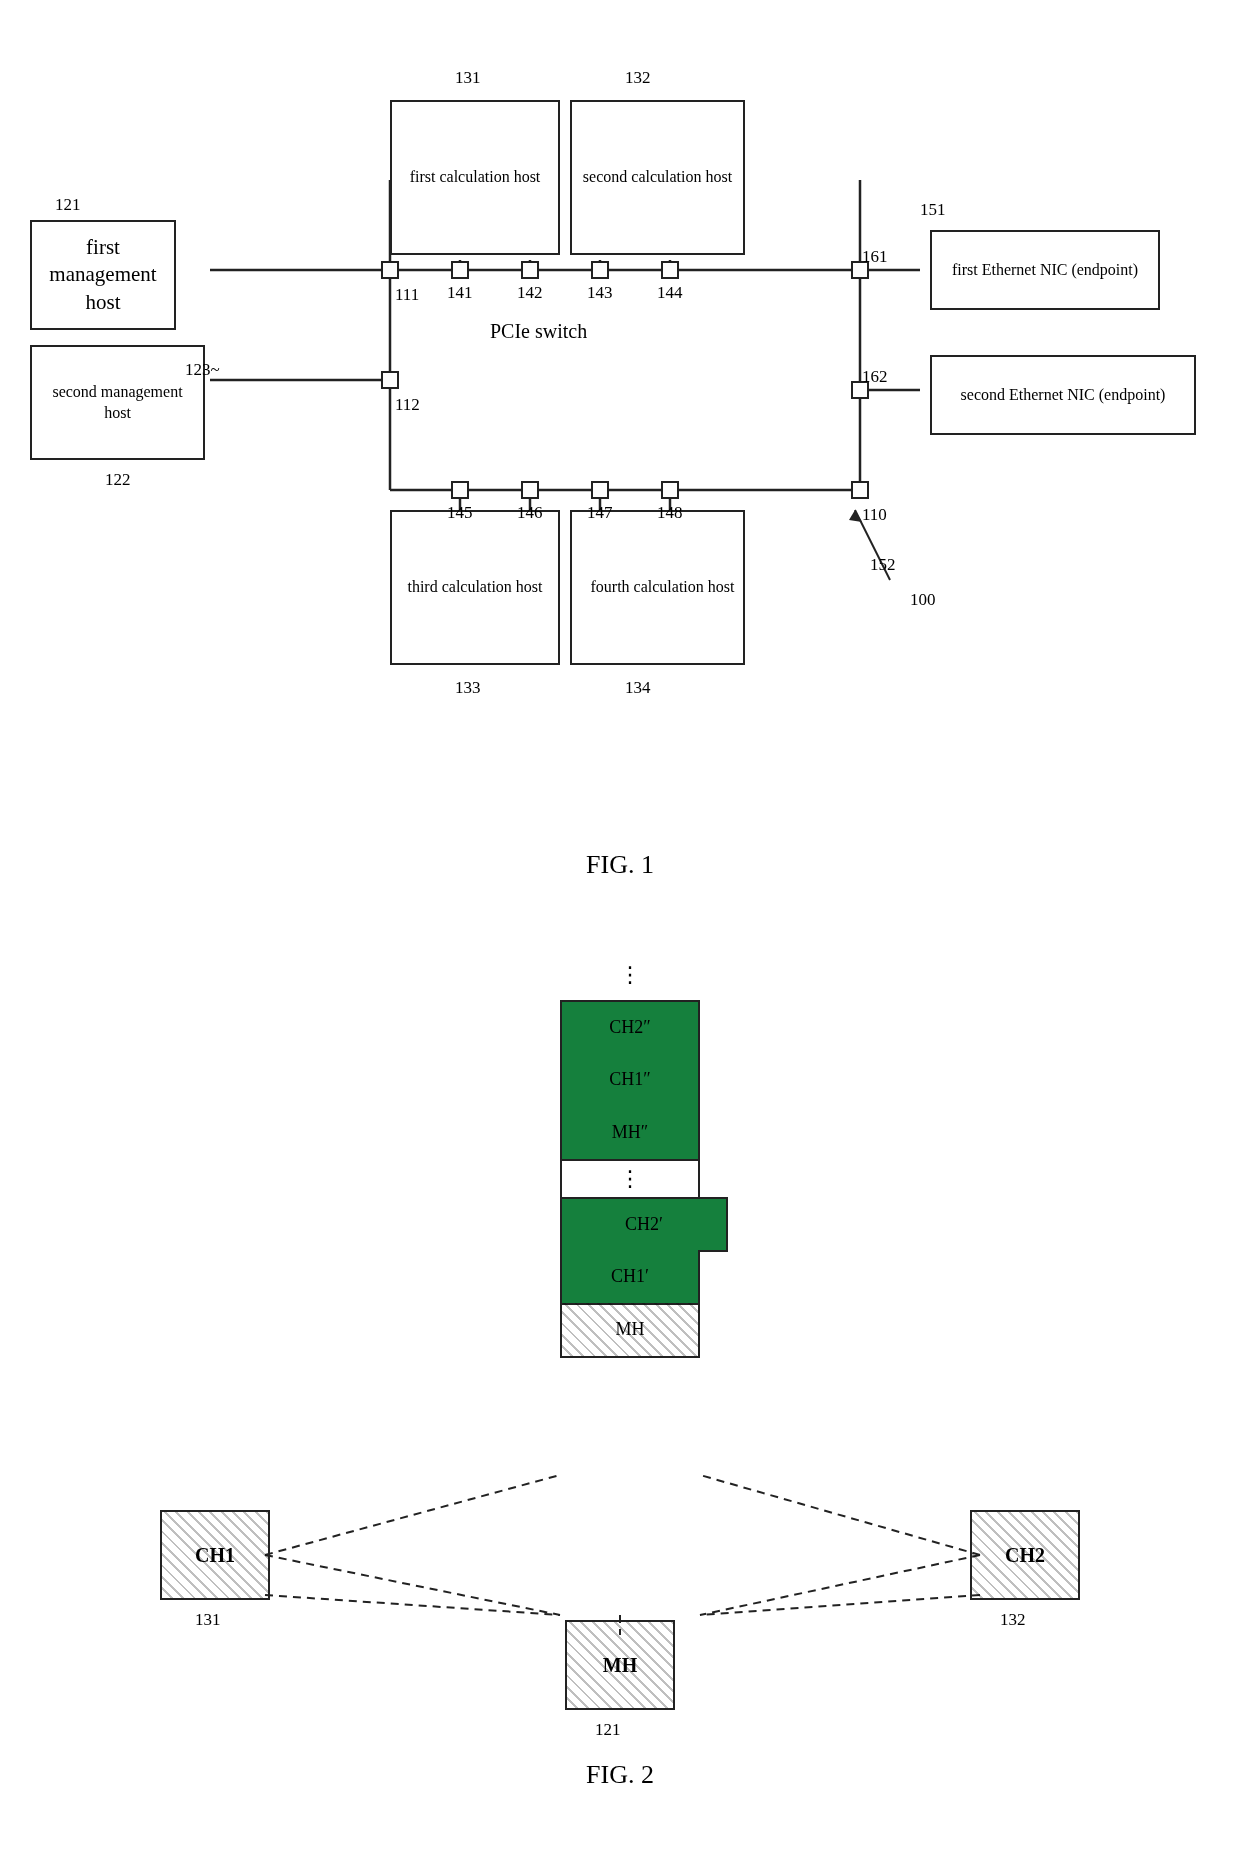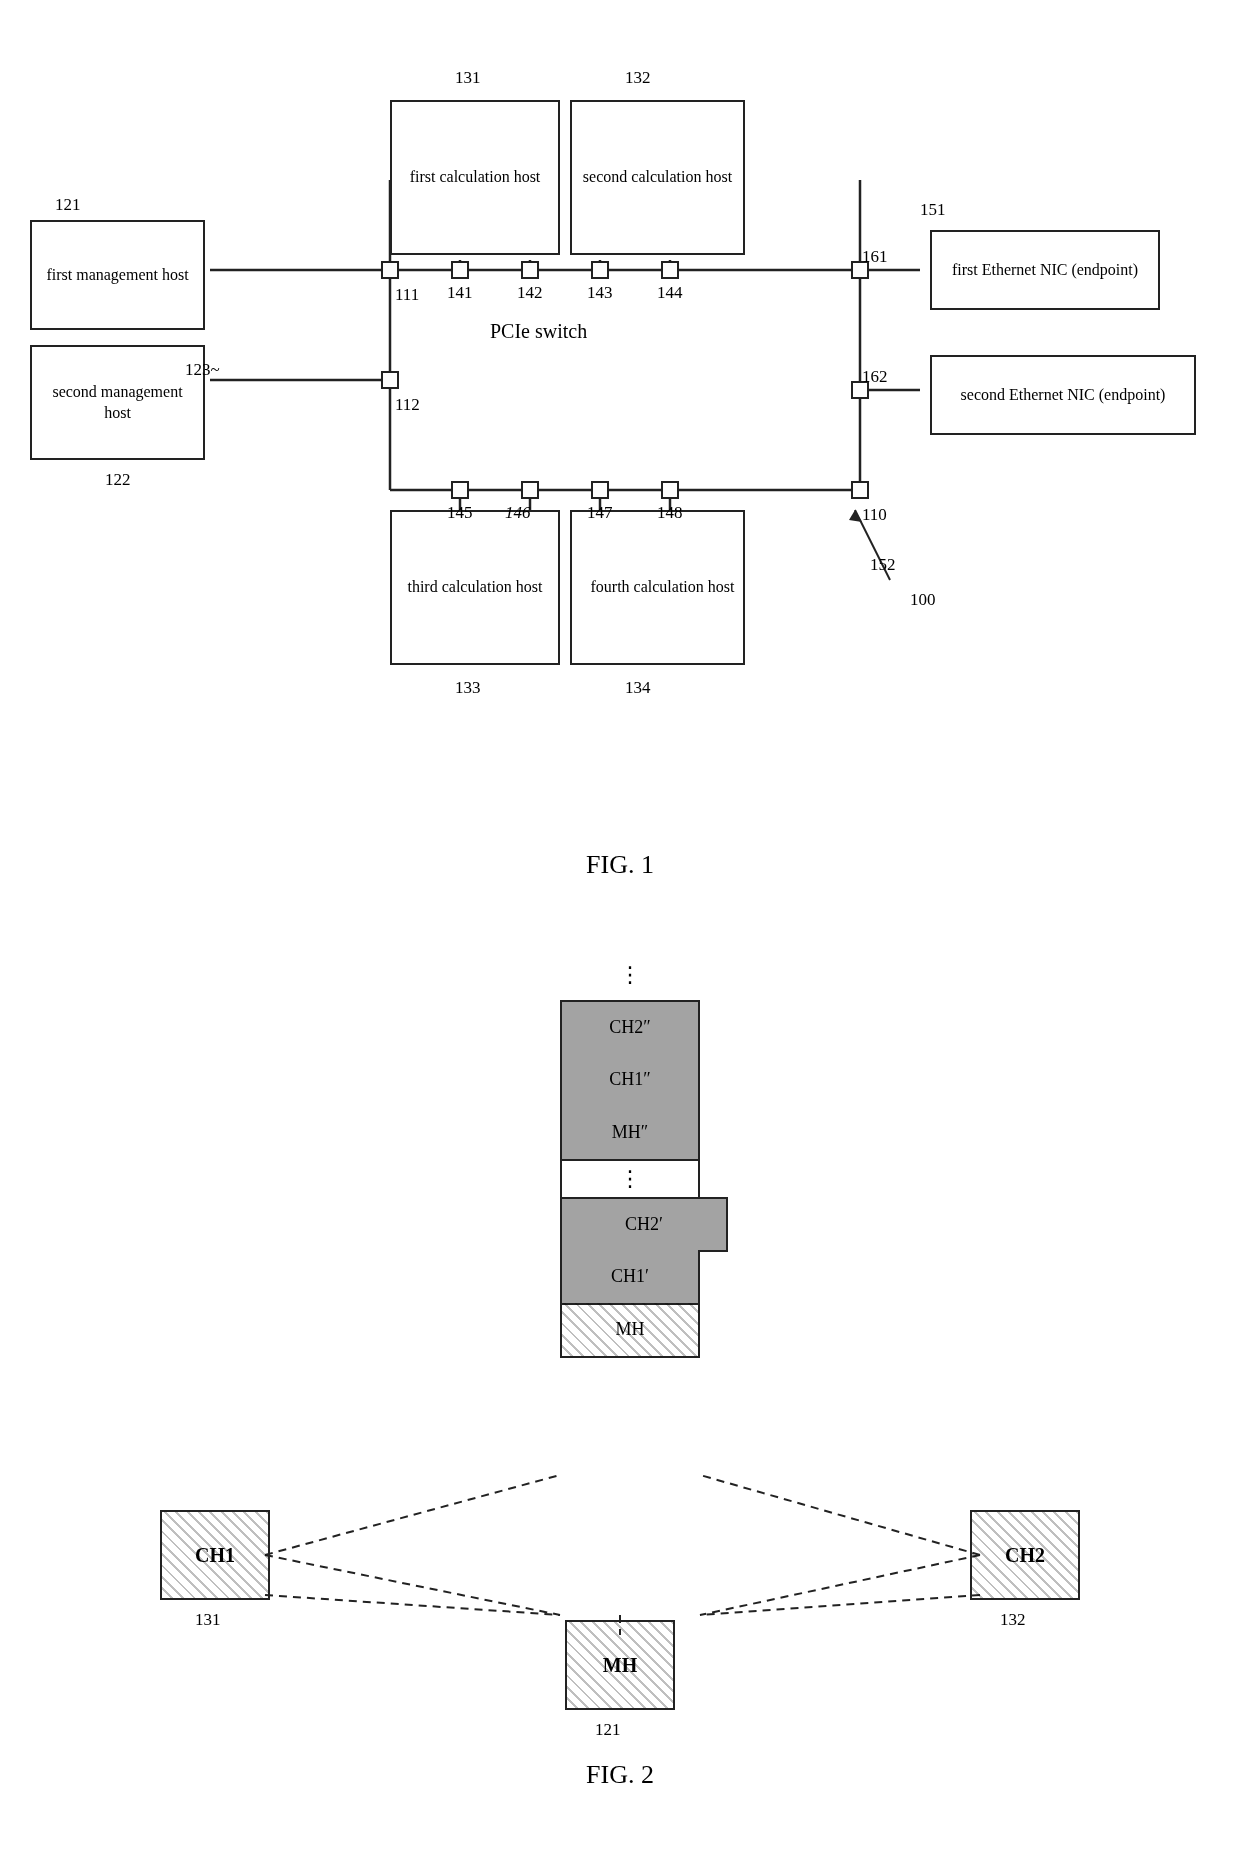--- a/index.html
+++ b/index.html
@@ -84,21 +84,21 @@
       justify-content: center;
       font-size: 20px;
       font-weight: bold;
       font-family: 'Times New Roman', Times, serif;
     }
 
     .stack-box {
       position: absolute;
       border: 2px solid #222;
       border-top: none;
-      background: #a3a3a3;
+      background: #15803d;
       display: flex;
       align-items: center;
       justify-content: center;
       font-size: 18px;
       font-family: 'Times New Roman', Times, serif;
     }
 
     .stack-box-top {
       border-top: 2px solid #222;
     }
@@ -162,21 +162,21 @@
     <line x1="618" y1="180" x2="640" y2="180" stroke="#222" stroke-width="2" stroke-dasharray="4,4"></line>
     <line x1="618" y1="250" x2="640" y2="250" stroke="#222" stroke-width="2" stroke-dasharray="4,4"></line>
 
     <line x1="618" y1="520" x2="640" y2="520" stroke="#222" stroke-width="2" stroke-dasharray="4,4"></line>
     <line x1="618" y1="590" x2="640" y2="590" stroke="#222" stroke-width="2" stroke-dasharray="4,4"></line>
 
     <line x1="890" y1="580" x2="855" y2="510" stroke="#222" stroke-width="2"></line>
     <polygon points="855,510 862,522 849,520" fill="#222"></polygon>
   </svg>
 
-  <div class="box" style="left:30px; top:220px; width:175px; height:110px; font-size:16px;">
+  <div class="box" style="left:30px; top:220px; width:146px; height:110px; font-size:21px;">
     <span>first management host</span>
   </div>
 
   <div class="box" style="left:30px; top:345px; width:175px; height:115px; font-size:16px;">
     <span>second management host</span>
   </div>
 
   <div class="box" style="left:390px; top:100px; width:170px; height:155px; font-size:16px;">
     <span>first calculation host</span>
   </div>
@@ -214,21 +214,21 @@
   <div class="label" style="left:870px; top:555px;">152</div>
   <div class="label" style="left:910px; top:590px;">100</div>
   <div class="label" style="left:395px; top:285px;">111</div>
   <div class="label" style="left:395px; top:395px;">112</div>
   <div class="label" style="left:862px; top:505px;">110</div>
   <div class="label" style="left:447px; top:283px;">141</div>
   <div class="label" style="left:517px; top:283px;">142</div>
   <div class="label" style="left:587px; top:283px;">143</div>
   <div class="label" style="left:657px; top:283px;">144</div>
   <div class="label" style="left:447px; top:503px;">145</div>
-  <div class="label" style="left:505px; top:503px;font-style:italic;">146</div>
+  <div class="label" style="left:517px; top:503px;">146</div>
   <div class="label" style="left:587px; top:503px;">147</div>
   <div class="label" style="left:657px; top:503px;">148</div>
   <div class="label" style="left:862px; top:247px;">161</div>
   <div class="label" style="left:862px; top:367px;">162</div>
 
   <div class="fig-title" style="left:0; right:0; bottom:20px; text-align:center; font-size:26px; font-weight:normal; position:absolute;">FIG. 1</div>
 </div>
 
 <div class="fig2" style="position:relative; top:0;">
 

